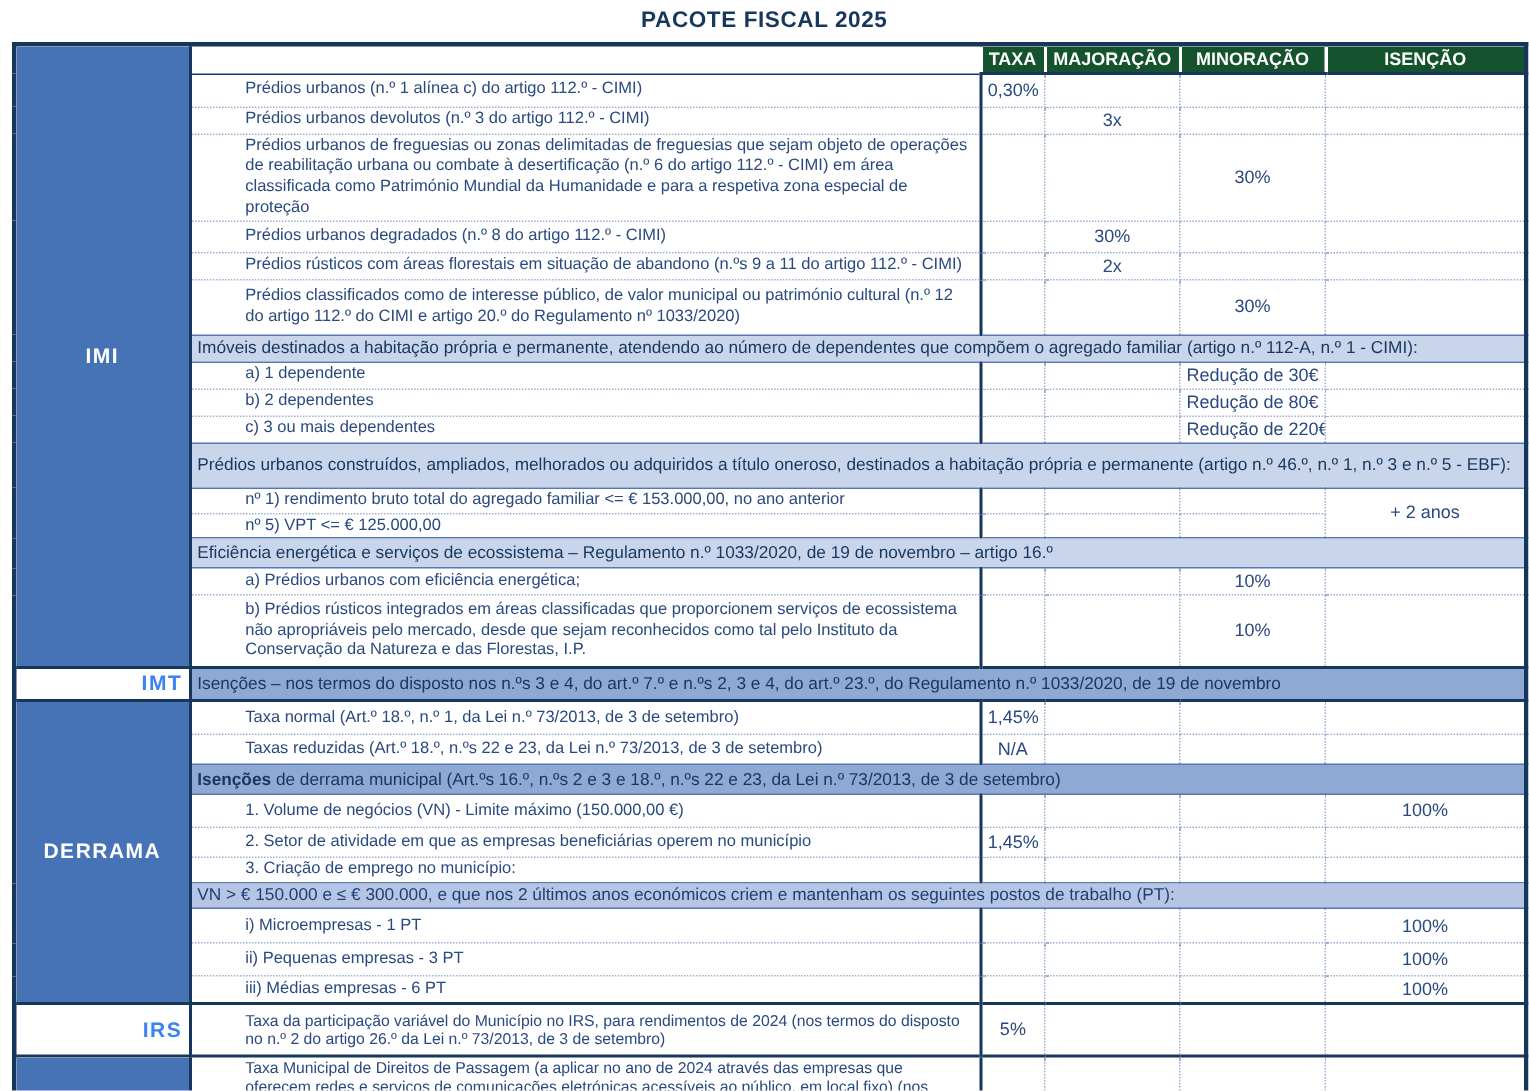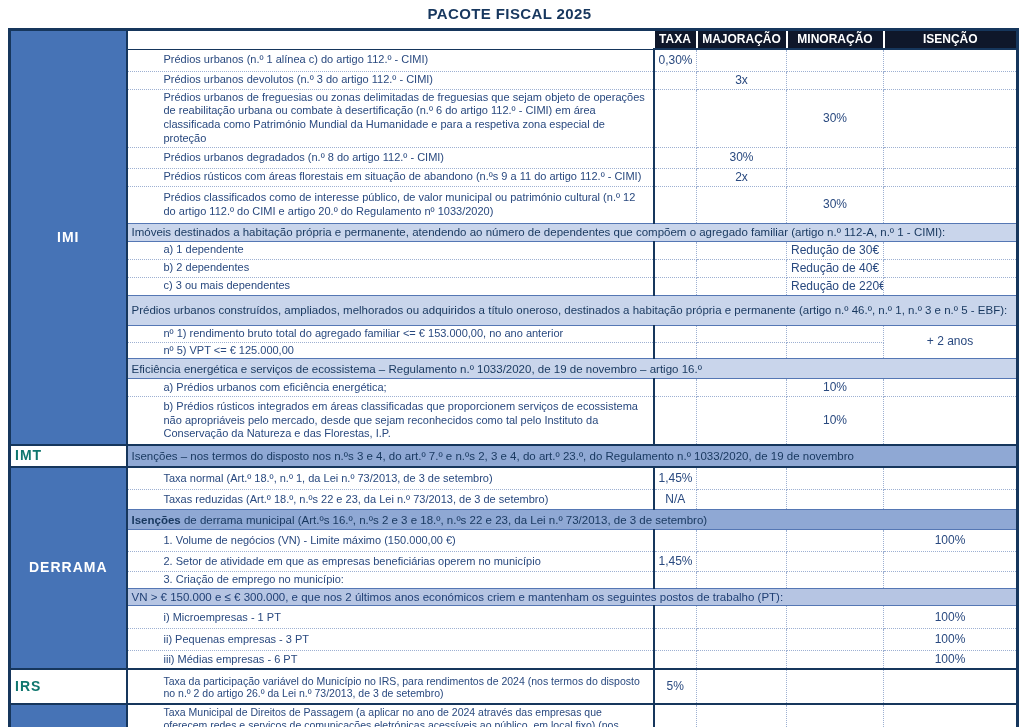--- a/index.html
+++ b/index.html
@@ -7,24 +7,24 @@
   .page { position:relative; width:1019px; height:727px; overflow:hidden; }
   .title { position:absolute; top:5px; left:0; width:100%; text-align:center;
            font-weight:bold; font-size:15px; color:#17375e; letter-spacing:.4px; }
   table.fiscal { position:absolute; top:28px; left:8px; width:1008px;
            border-collapse:collapse; table-layout:fixed; border:3px solid #16365c; }
   td { font-size:11px; color:#29497f; padding:1px 4px; vertical-align:middle;
        line-height:1.25; overflow:hidden; }
   
   .side  { background:#4673b6; color:#fff; font-weight:bold; text-align:center;
            font-size:14px; letter-spacing:1px; border:2px solid #16365c; }
-  .sidew { background:#fff; color:#0f766e; font-weight:bold; text-align:left;
+  .sidew { background:#fff; color:#3b82f6; font-weight:bold; text-align:right;
            font-size:14px; letter-spacing:1px; border:2px solid #16365c; }
   
-  .colhead { background:#0f172a; color:#fff; font-weight:bold; text-align:center;
+  .colhead { background:#14532d; color:#fff; font-weight:bold; text-align:center;
            font-size:12px; border-left:2px solid #fff; border-bottom:2px solid #16365c; }
   .headspacer { background:#fff; border-bottom:1px solid #16365c; border-left:2px solid #16365c; }
   
   .desc { border-left:2px solid #16365c; border-right:2px solid #16365c;
           border-bottom:1px dotted #9db0d2;padding-left:36px; }
   .val  { border-right:1px dotted #9db0d2; border-bottom:1px dotted #9db0d2;
           text-align:center; font-size:12px; white-space:nowrap; }
   
   .sub  { background:#c9d5eb; color:#17375e; font-weight:normal; font-size:11.5px;
           border-left:2px solid #16365c; border-top:1px solid #5577b4;
@@ -120,21 +120,21 @@
       <td class="val"></td>
       <td class="val"></td>
       <td class="val">Redução de 30€</td>
       <td class="val"></td>
     </tr>
 
     <tr style="height:13px">
       <td class="desc">b) 2 dependentes</td>
       <td class="val"></td>
       <td class="val"></td>
-      <td class="val">Redução de 40€</td>
+      <td class="val">Redução de 80€</td>
       <td class="val"></td>
     </tr>
 
     <tr style="height:14px">
       <td class="desc">c) 3 ou mais dependentes</td>
       <td class="val"></td>
       <td class="val"></td>
       <td class="val">Redução de 220€</td>
       <td class="val"></td>
     </tr>

